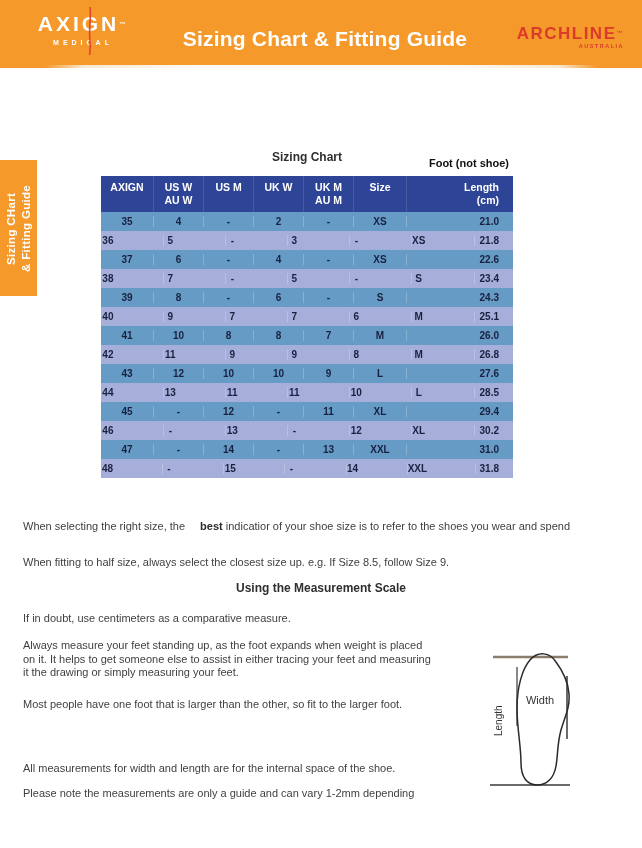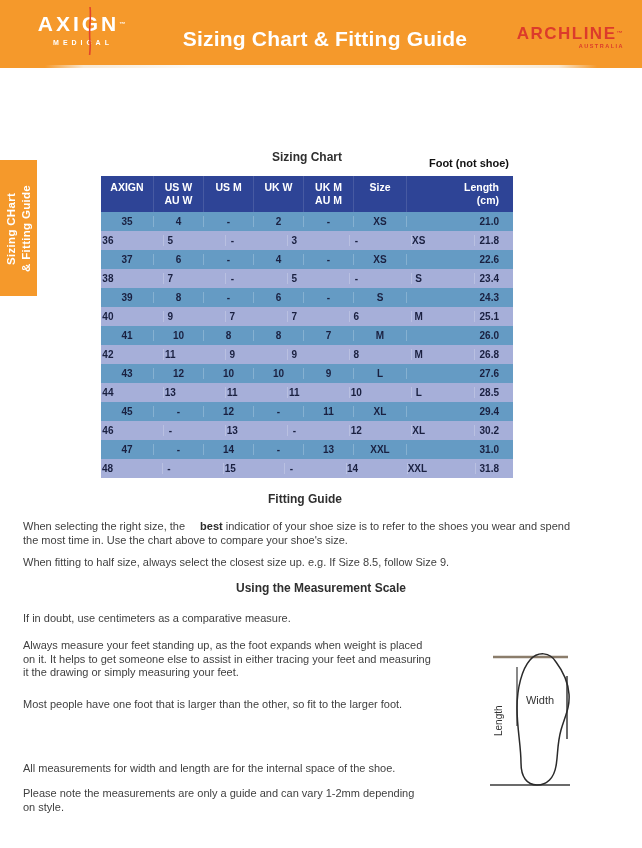--- a/index.html
+++ b/index.html
@@ -242,24 +242,22 @@
           <div class="tcell c1">-</div>
           <div class="tcell c2">15</div>
           <div class="tcell c3">-</div>
           <div class="tcell c4">14</div>
           <div class="tcell c5">XXL</div>
           <div class="tcell c6">31.8</div>
         </div>
       </div>
   </div>
 
-  <div class="h2" style="top:492px;">Fitting Guide</div>
   <div class="para" style="top:520px;">
     <div class="line"><span>When selecting the right size, the </span><span class="b">best</span><span> indicatior of your shoe size is to refer to the shoes you wear and spend</span></div>
-    <div class="line">the most time in. Use the chart above to compare your shoe's size.</div>
   </div>
   <div class="para" style="top:556px;">
     <div class="line">When fitting to half size, always select the closest size up. e.g. If Size 8.5, follow Size 9.</div>
   </div>
 
   <div class="h2" style="top:581px;padding-left:16px;">Using the Measurement Scale</div>
   <div class="para" style="top:612px;">
     <div class="line">If in doubt, use centimeters as a comparative measure.</div>
   </div>
   <div class="para" style="top:639px;">
@@ -268,21 +266,20 @@
     <div class="line">it the drawing or simply measuring your feet.</div>
   </div>
   <div class="para" style="top:698px;">
     <div class="line">Most people have one foot that is larger than the other, so fit to the larger foot.</div>
   </div>
   <div class="para" style="top:762px;">
     <div class="line">All measurements for width and length are for the internal space of the shoe.</div>
   </div>
   <div class="para" style="top:787px;">
     <div class="line">Please note the measurements are only a guide and can vary 1-2mm depending</div>
-    <div class="line">on style.</div>
   </div>
 
   <svg class="foot-diagram" viewBox="0 0 115 152">
     <line x1="5" y1="11" x2="80" y2="11" stroke="#8B7D6B" stroke-width="2.4"></line>
     <line x1="2" y1="139" x2="82" y2="139" stroke="#3a3a3a" stroke-width="1.4"></line>
     <line x1="29" y1="21" x2="29" y2="80" stroke="#3a3a3a" stroke-width="1.2"></line>
     <line x1="79" y1="30" x2="79" y2="93" stroke="#3a3a3a" stroke-width="1.5"></line>
     <path d="M42 14 C50 5,62 6,68 16 C74 24,80 35,81 48 C82 62,77 70,73 84 C69 98,70 110,68 120 C66 132,59 139,49 139 C39 139,33 131,33 117 C33 100,29 82,29 62 C29 42,34 23,42 14 Z" fill="none" stroke="#2a2a2a" stroke-width="1.5"></path>
     <text x="52" y="58" font-size="11" fill="#333" text-anchor="middle">Width</text>
     <text transform="translate(14,90) rotate(-90)" font-size="10" fill="#333">Length</text>

